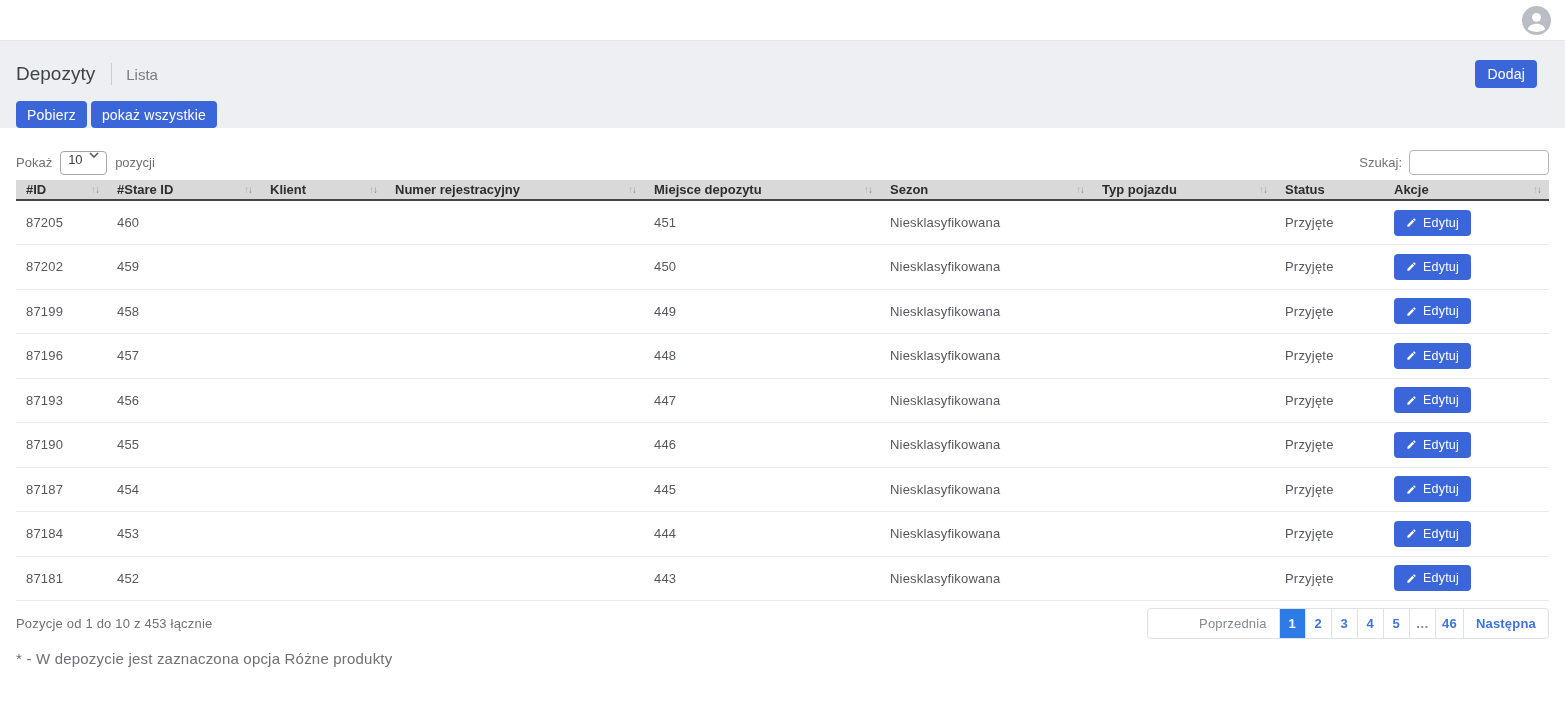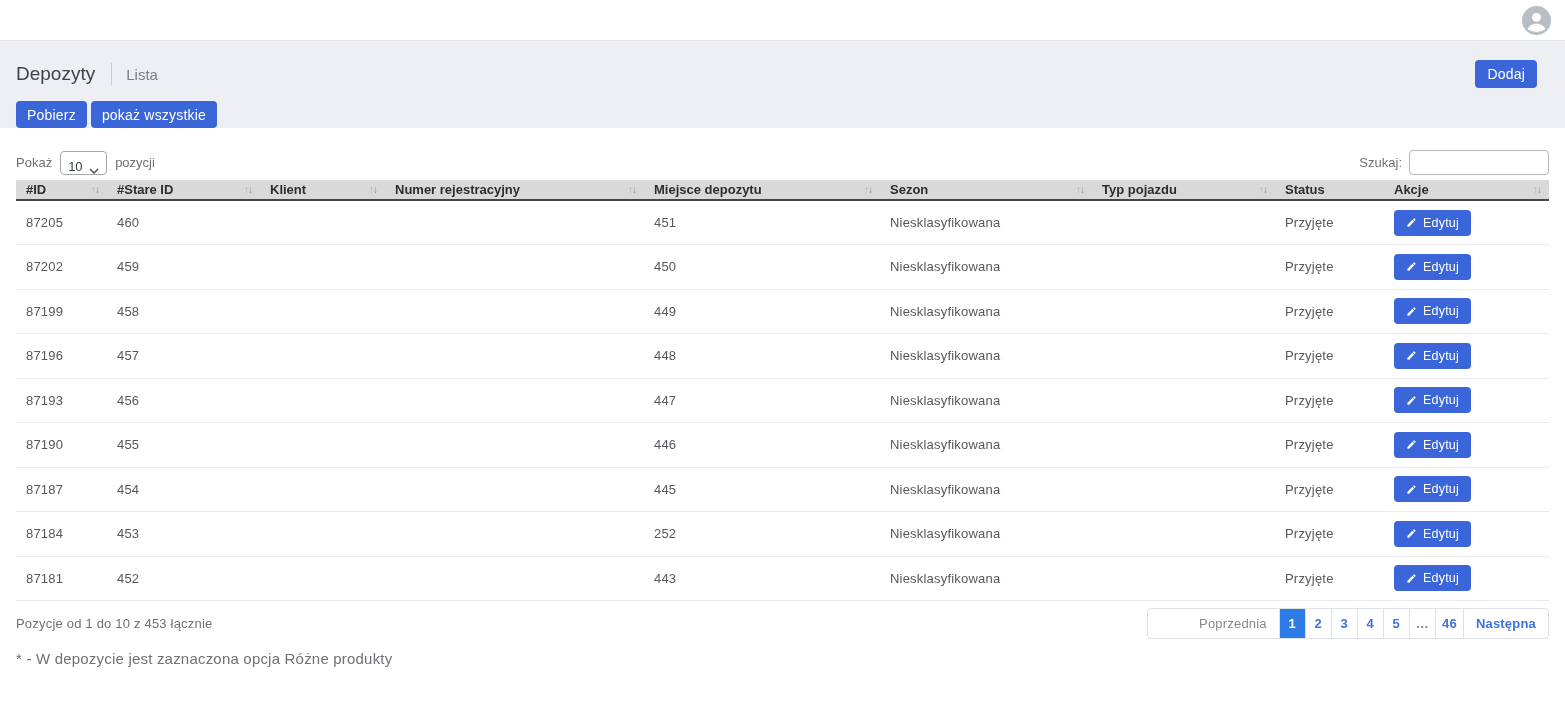--- a/index.html
+++ b/index.html
@@ -47,21 +47,21 @@
   .card {
     margin: 0 0; background: #ffffff; padding: 16px;
     height: calc(728px - 128px - 0px); overflow: hidden;
   }
   .controls-row {
     margin-top: 6px; margin-bottom: 5px;
     display: flex; align-items: center; font-size: 13px; color: #6e7175;
   }
   .length-label { margin-right: 8px; }
   .select {
-    display: inline-flex; align-items: flex-end; justify-content: space-between;
+    display: inline-flex; align-items: flex-start; justify-content: space-between;
     width: 47px; height: 24px; border: 1px solid #a5a8ab; border-radius: 4px;
     padding: 0 7px; color: #3c4044; cursor: pointer; background: #fff;
   }
   .entries-label { margin-left: 8px; }
   .search-wrap { margin-left: auto; display: flex; align-items: center; }
   .search-label { margin-right: 7px; }
   .search-input {
     width: 140px; height: 25px; border: 1px solid #b3b6b9; border-radius: 4px;
     padding: 0 6px; font-family: inherit; font-size: 13px; color: #3c4044; outline: none;
   }
@@ -345,21 +345,21 @@
         <span>Edytuj</span>
       </button>
     </td>
   </tr>
 
   <tr>
     <td>87184</td>
     <td>453</td>
     <td></td>
     <td></td>
-    <td>252</td>
+    <td>444</td>
     <td>Niesklasyfikowana</td>
     <td></td>
     <td>Przyjęte</td>
     <td>
       <button class="btn btn-edit">
         <svg viewBox="0 0 24 24">
           <path d="M3 17.25V21h3.75L17.81 9.94l-3.75-3.75L3 17.25zM20.71 7.04a1 1 0 0 0 0-1.41l-2.34-2.34a1 1 0 0 0-1.41 0l-1.83 1.83 3.75 3.75 1.83-1.83z"></path>
         </svg>
         <span>Edytuj</span>
       </button>

